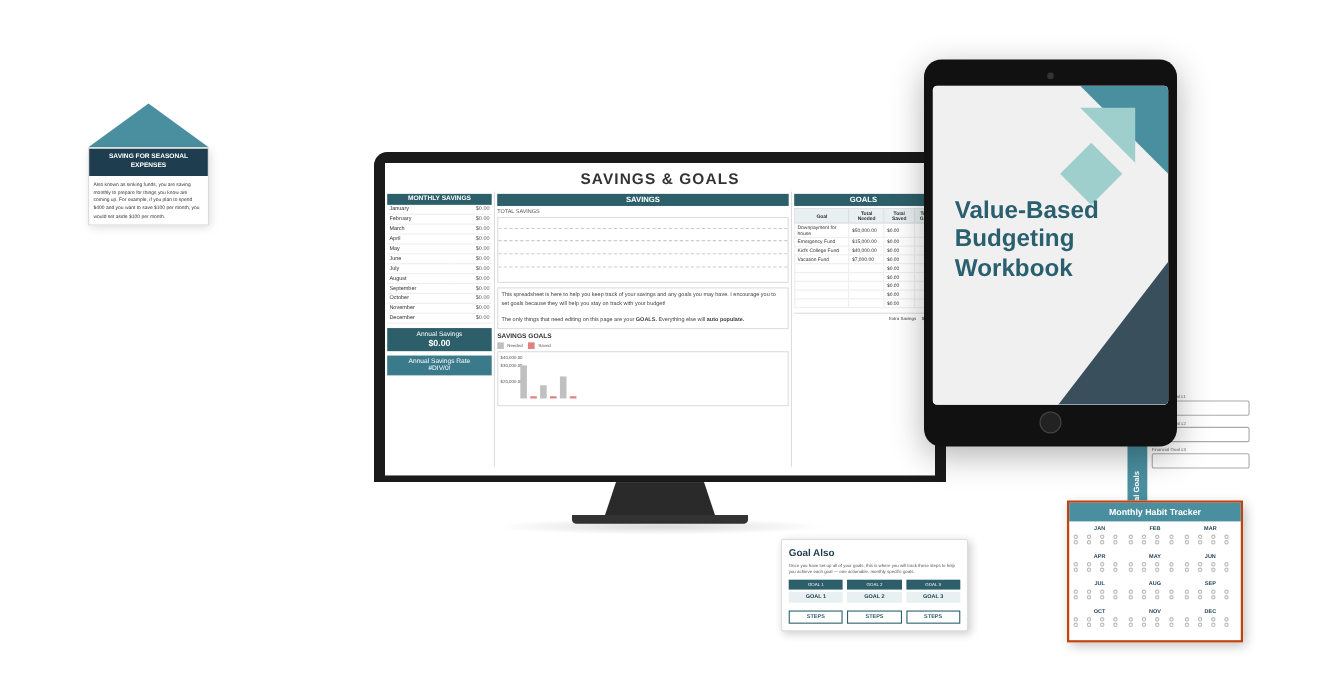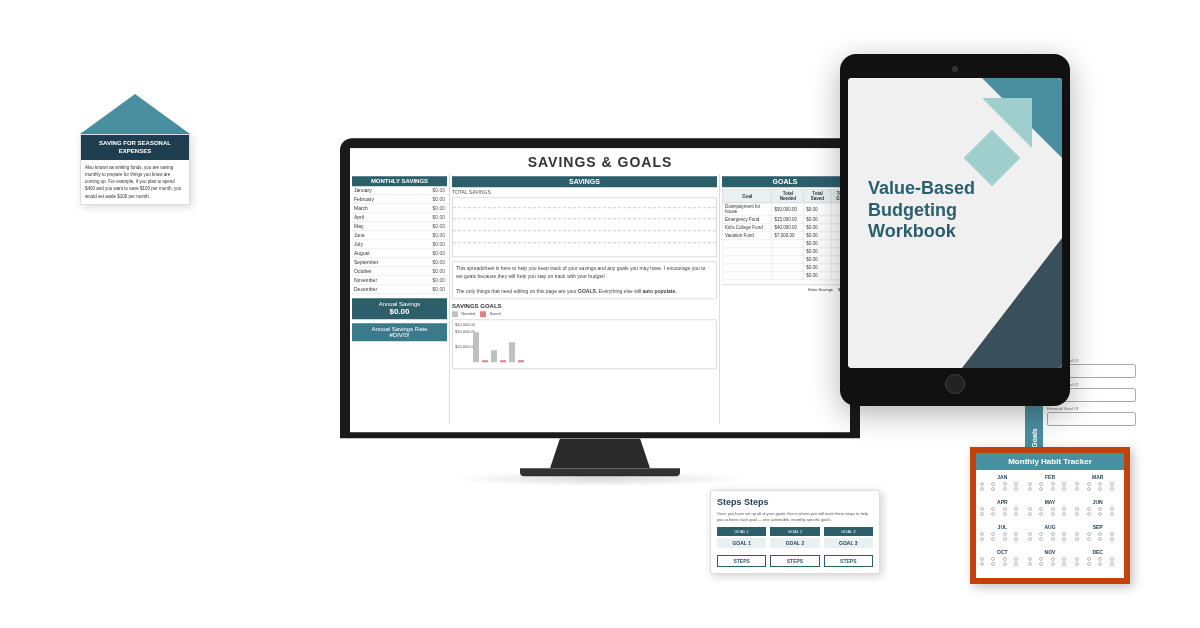--- a/index.html
+++ b/index.html
@@ -350,21 +350,21 @@
       width: 40px;
       height: 40px;
       background: #9ecfcc;
       transform: rotate(45deg);
     }
 
     .wb-text {
       position: absolute;
       top: 100px;
       left: 20px;
-      font-size: 18px;
+      font-size: 22px;
       font-weight: bold;
       color: #2a5f6f;
       line-height: 1.2;
     }
 
     
     .pamphlet-left {
       position: absolute;
       left: 30px;
       top: 70px;
@@ -524,21 +524,21 @@
     }
 
     
     .habit-tracker {
       position: absolute;
       bottom: 20px;
       right: 20px;
       z-index: 20;
       width: 160px;
       background: #fff;
-      border: 6px solid #c2410c;
+      border: 2px solid #c2410c;
       box-shadow: 3px 3px 10px rgba(0,0,0,0.25);
     }
 
     .habit-title-bar {
       background: #4a8fa0;
       color: #fff;
       font-size: 8px;
       font-weight: bold;
       text-align: center;
       padding: 4px 2px;
@@ -818,21 +818,21 @@
         <div class="goal-input-box"></div>
         <div class="goal-input-label">Financial Goal #2</div>
         <div class="goal-input-box"></div>
         <div class="goal-input-label">Financial Goal #3</div>
         <div class="goal-input-box"></div>
       </div>
     </div>
   </div>
 
   <div class="goal-steps-card">
-    <div class="goal-steps-title">Steps Steps</div>
+    <div class="goal-steps-title">Goal Also</div>
     <div class="goal-steps-desc">Once you have set up all of your goals, this is where you will track these steps to help you achieve each goal — one actionable, monthly specific goals.</div>
     <div class="goal-steps-cols">
       <div class="goal-col">
         <div class="goal-col-header">GOAL 1</div>
         <div class="goal-col-label">GOAL 1</div>
       </div>
       <div class="goal-col">
         <div class="goal-col-header">GOAL 2</div>
         <div class="goal-col-label">GOAL 2</div>
       </div>

